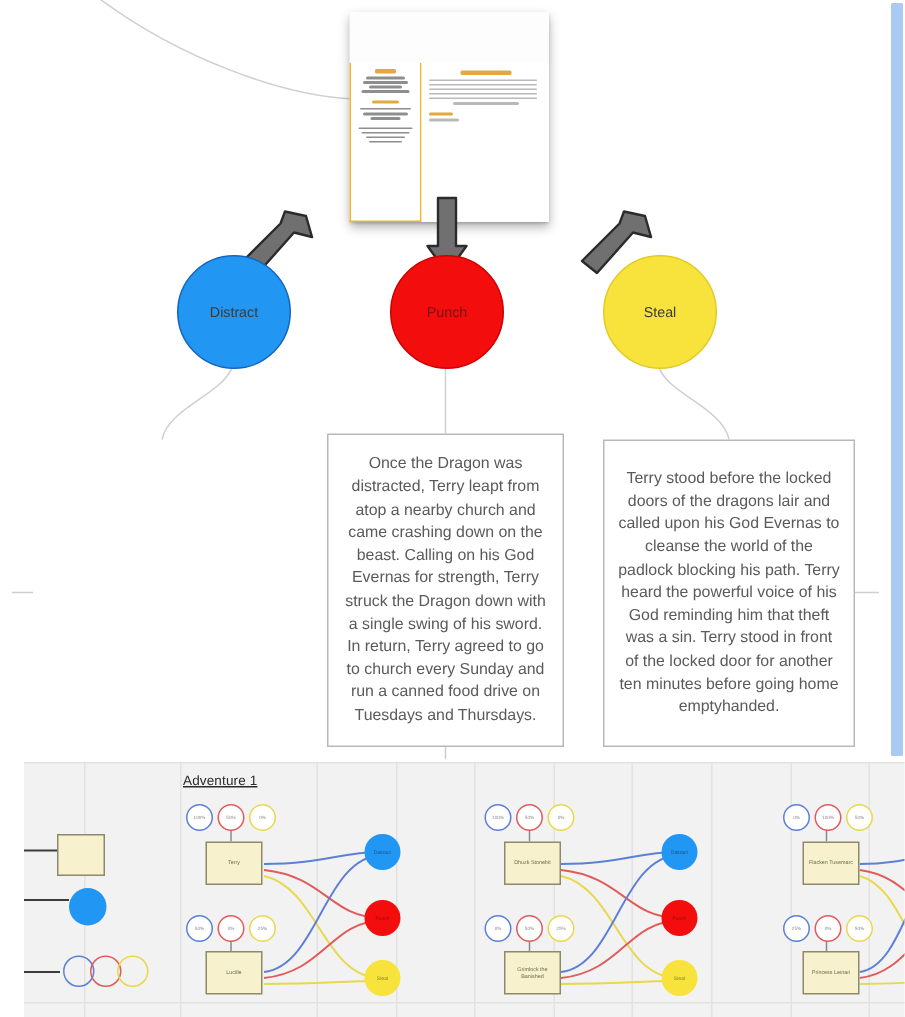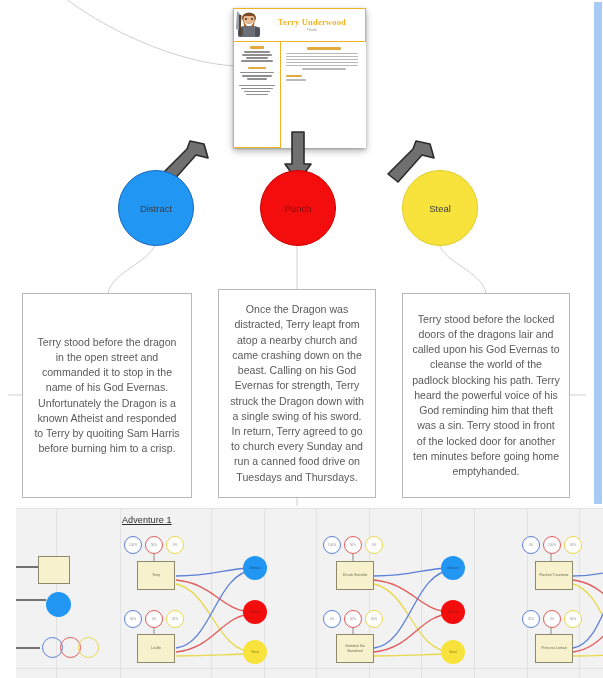--- a/index.html
+++ b/index.html
@@ -121,40 +121,20 @@
       <path d="M 439,244 C 444,262 482,272 486,293" fill="none" stroke="#cfcfcf" stroke-width="1"></path>
 
       <path d="M 8,395 L 22,395" fill="none" stroke="#cfcfcf" stroke-width="1"></path>
 
       <path d="M 570,395 L 586,395" fill="none" stroke="#cfcfcf" stroke-width="1"></path>
 
       <path d="M 297,498 L 297,506" fill="none" stroke="#cfcfcf" stroke-width="1"></path>
     </svg>
 
     <div class="sheet">
-      <div class="sheet-head">
-        <div class="sheet-portrait">
-          <svg width="30" height="32" viewBox="0 0 30 32">
-            <ellipse cx="14" cy="9" rx="7" ry="5.5" fill="#7d4a22"></ellipse>
-            <rect x="8.5" y="7" width="11" height="7" rx="2" fill="#e8b98c"></rect>
-            <path d="M8.5 12 q5.5 11 11 0 q0 9 -5.5 10 q-5.5 -1 -5.5 -10z" fill="#b5651d"></path>
-            <rect x="6" y="17" width="16" height="11" rx="2" fill="#6b6f77"></rect>
-            <rect x="3" y="18" width="5" height="10" rx="2" fill="#4e525a"></rect>
-            <rect x="20" y="18" width="5" height="10" rx="2" fill="#4e525a"></rect>
-            <path d="M2 2 L7 7 L5 22 L1 20 Z" fill="#9aa0a8"></path>
-            <rect x="4" y="6" width="2" height="20" fill="#5a4027"></rect>
-            <circle cx="11" cy="10" r="0.9" fill="#2b2b2b"></circle>
-            <circle cx="17" cy="10" r="0.9" fill="#2b2b2b"></circle>
-          </svg>
-        </div>
-        <div class="sheet-titlewrap">
-          <div class="sheet-title">Terry Underwood</div>
-          <div class="sheet-sub">Paladin</div>
-        </div>
-      </div>
       <div class="sheet-body">
         <div class="sheet-side">
           <div class="sheet-sec">
             <div class="ph-h" style="width:14px;"></div>
             <div class="ph-l d" style="width:26px;"></div>
             <div class="ph-l d" style="width:30px;"></div>
             <div class="ph-l d" style="width:22px;"></div>
             <div class="ph-l d" style="width:32px;"></div>
           </div>
           <div class="sheet-sec">
@@ -207,23 +187,20 @@
     <div class="node-circle c-distract">
       <span class="node-label">Distract</span>
     </div>
     <div class="node-circle c-punch">
       <span class="node-label">Punch</span>
     </div>
     <div class="node-circle c-steal">
       <span class="node-label">Steal</span>
     </div>
 
-    <div class="outcome" id="outcome-1">
-      <p>Terry stood before the dragon in the open street and commanded it to stop in the name of his God Evernas. Unfortunately the Dragon is a known Atheist and responded to Terry by quoiting Sam Harris before burning him to a crisp.</p>
-    </div>
     <div class="outcome" id="outcome-2">
       <p>Once the Dragon was distracted, Terry leapt from atop a nearby church and came crashing down on the beast. Calling on his God Evernas for strength, Terry struck the Dragon down with a single swing of his sword. In return, Terry agreed to go to church every Sunday and run a canned food drive on Tuesdays and Thursdays.</p>
     </div>
     <div class="outcome" id="outcome-3">
       <p>Terry stood before the locked doors of the dragons lair and called upon his God Evernas to cleanse the world of the padlock blocking his path. Terry heard the powerful voice of his God reminding him that theft was a sin. Terry stood in front of the locked door for another ten minutes before going home emptyhanded.</p>
     </div>
 
     <div id="scrollbar-track">
       <div id="scrollbar-thumb"></div>
     </div>

